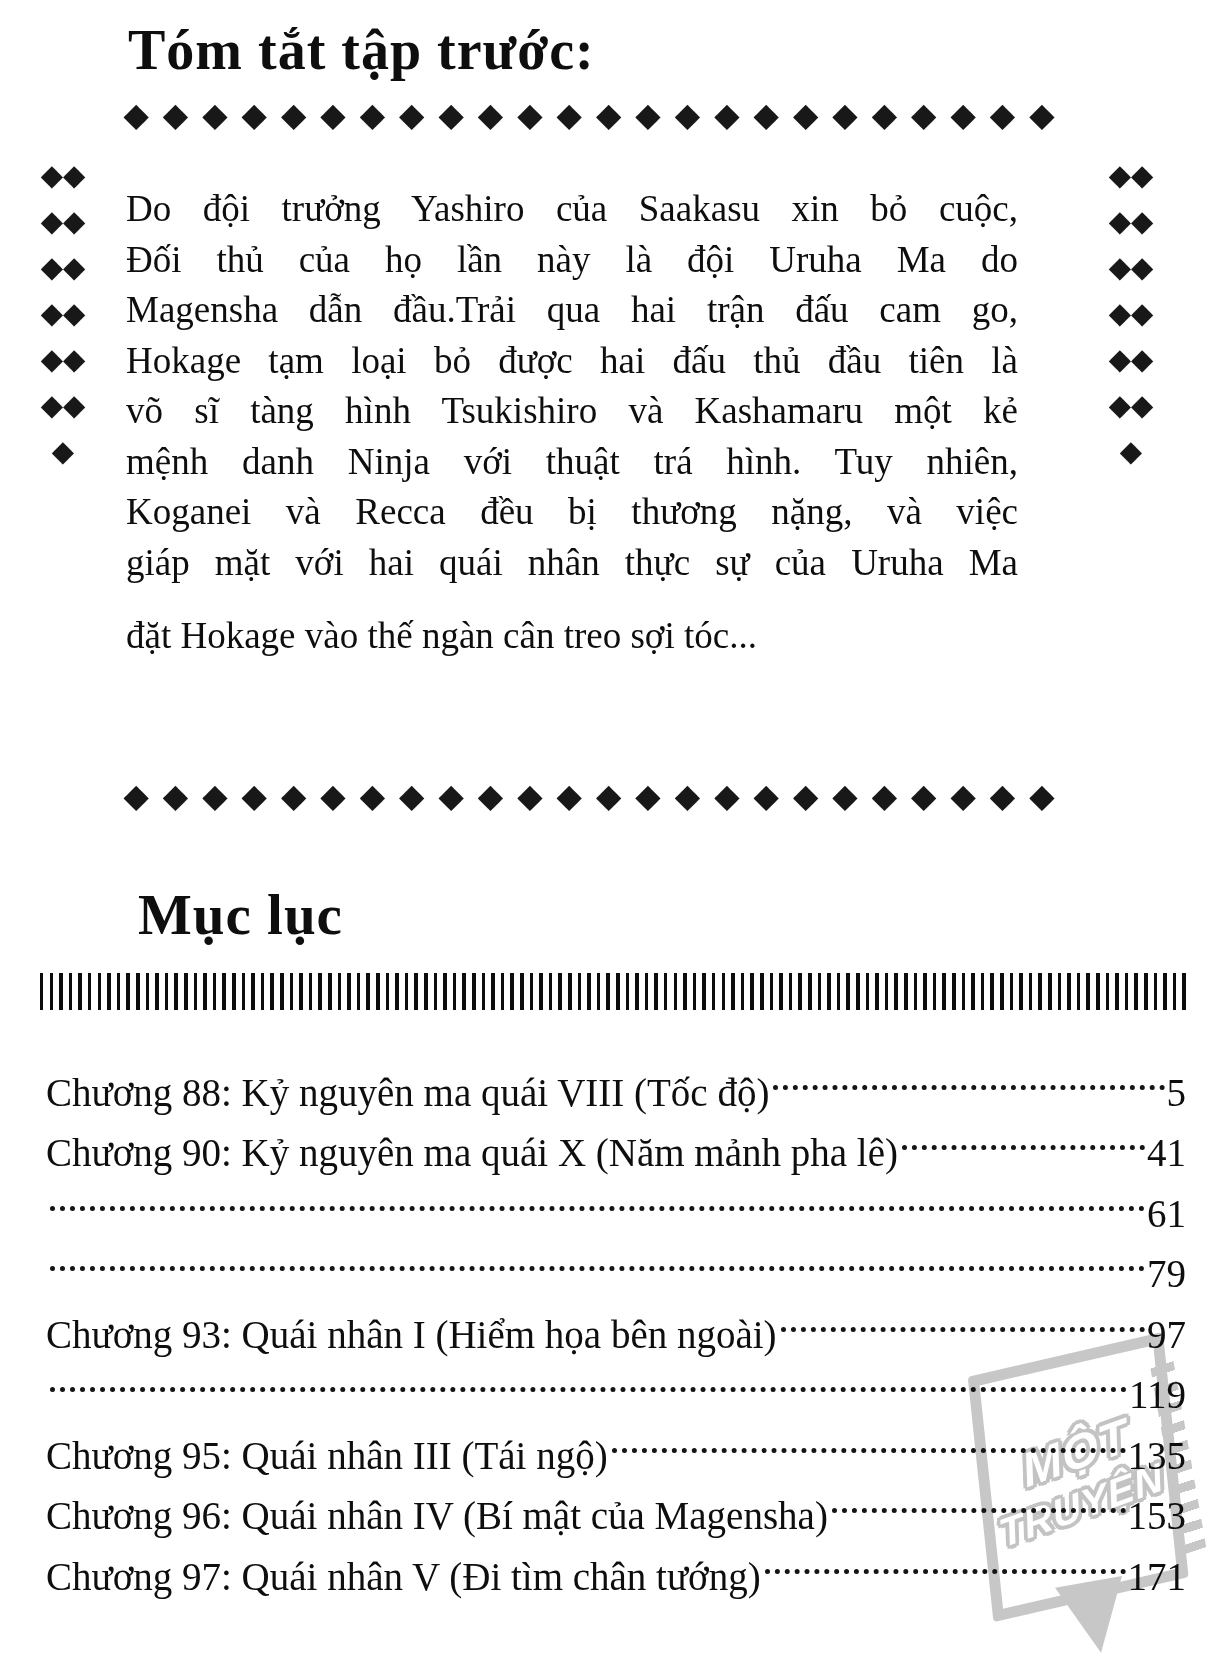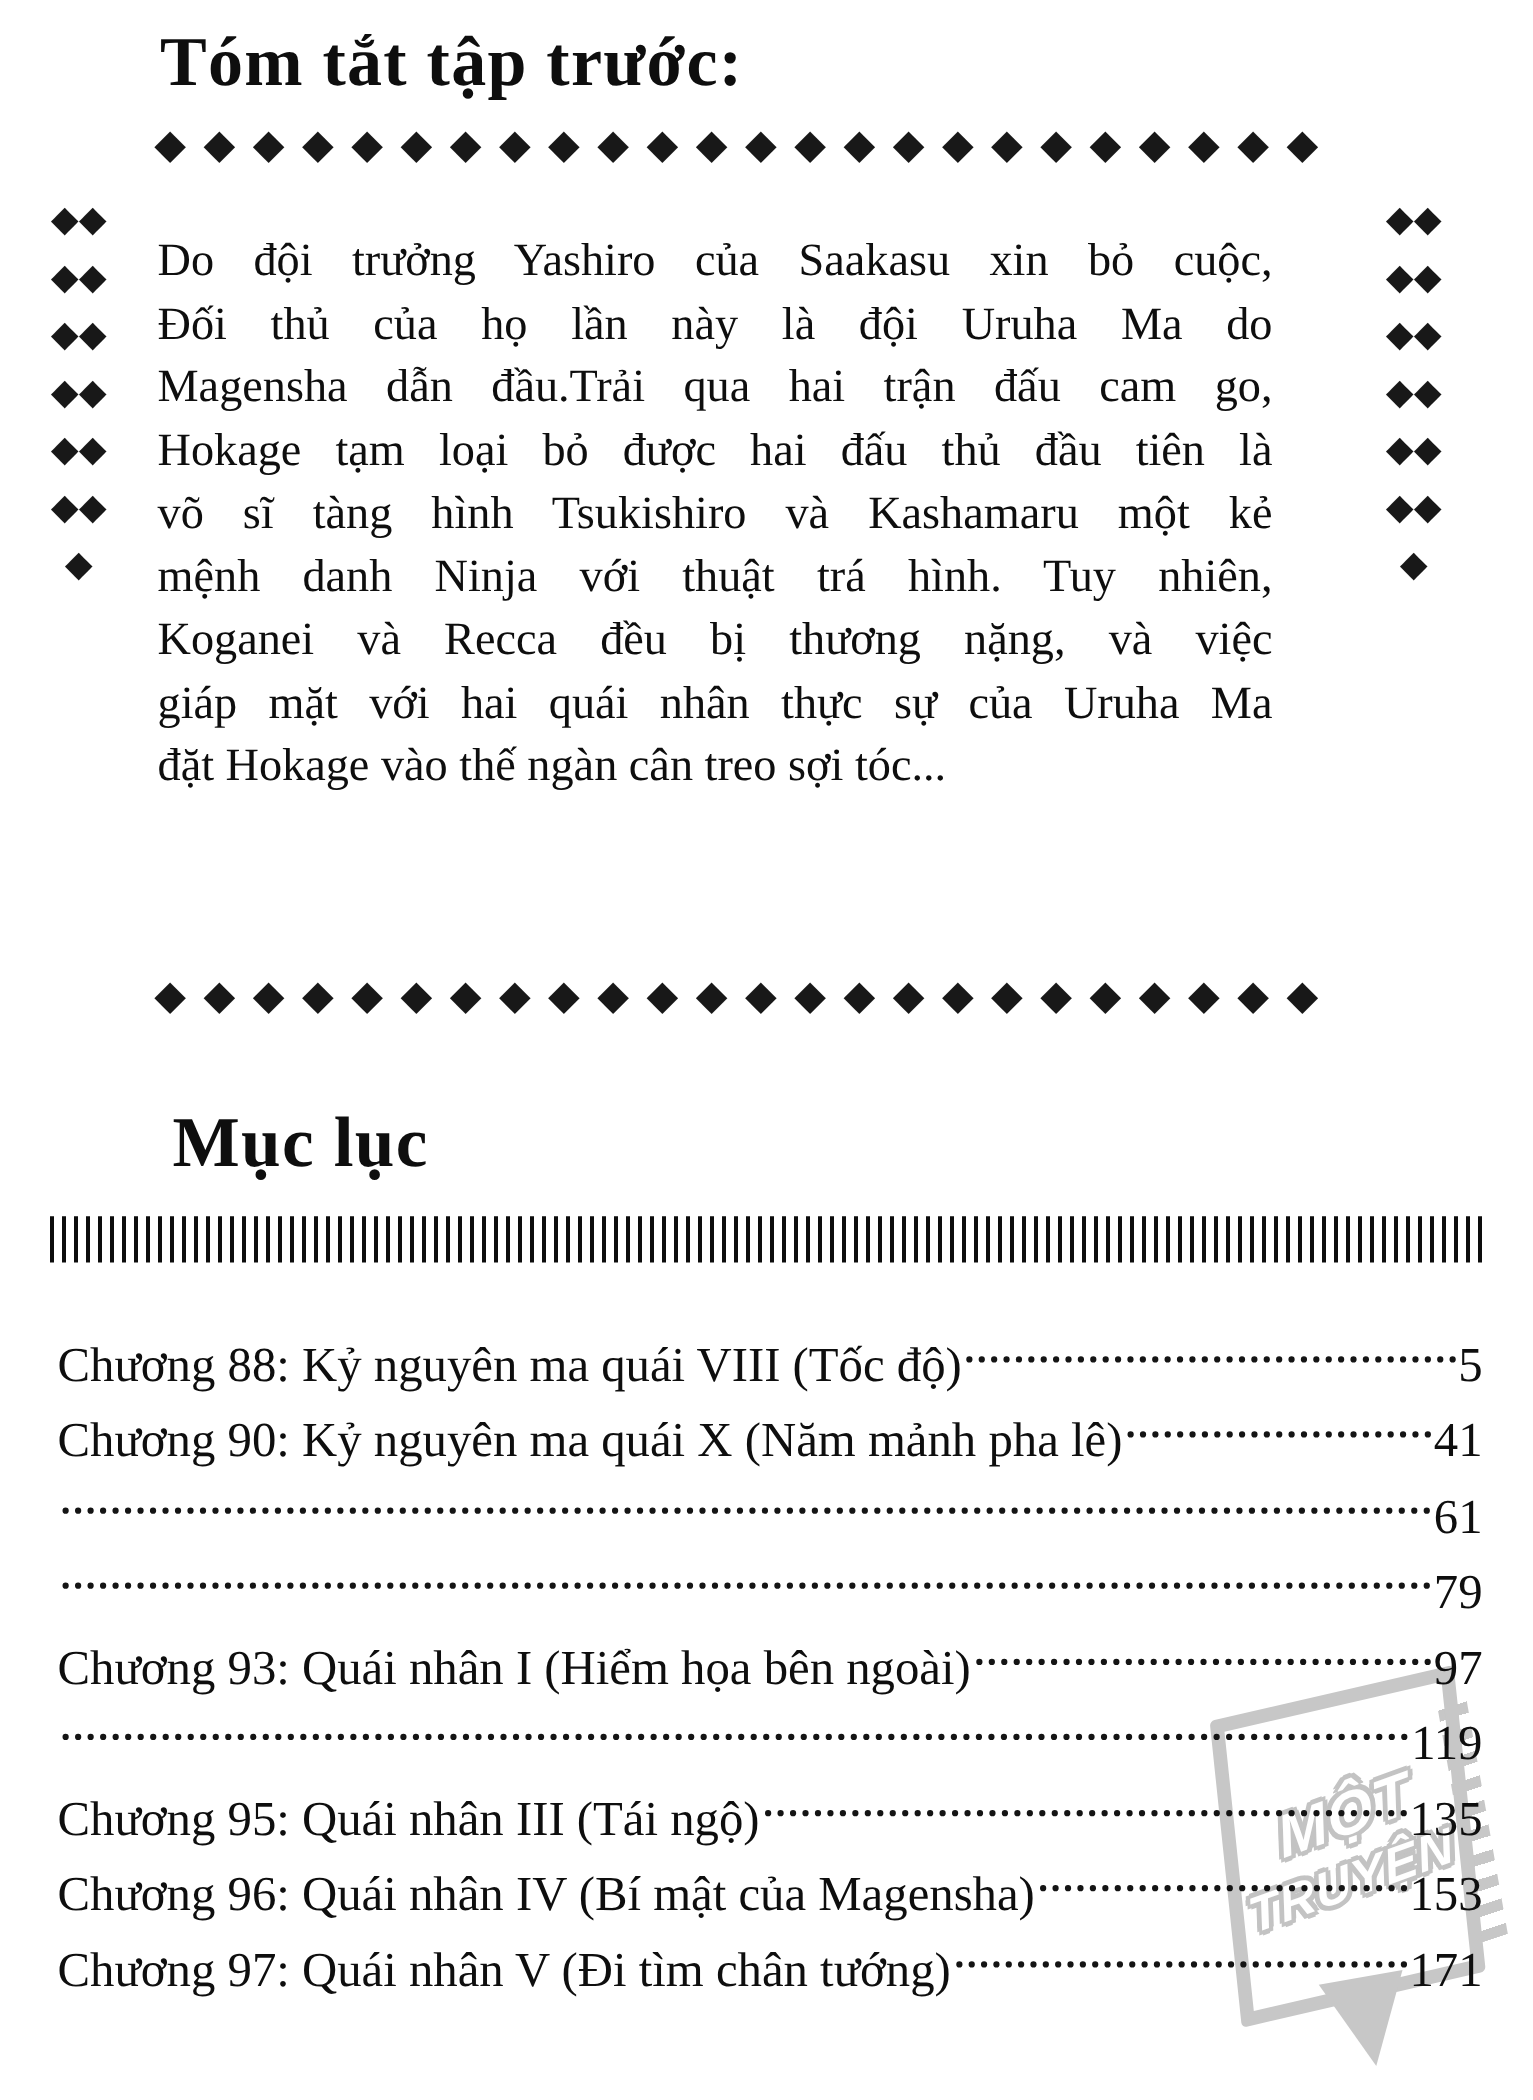--- a/index.html
+++ b/index.html
@@ -36,21 +36,21 @@
     word-break:break-all;overflow:hidden;height:600px;
   }
   .orn-left{left:2px;}
   .orn-right{right:0px;}
 
   .summary-text{
     position:absolute;left:88px;top:92px;width:892px;
     font-size:37px;line-height:50.5px;
   }
   .sum-line{text-align:justify;text-align-last:justify;white-space:normal;}
-  .sum-line:last-child{text-align:left;text-align-last:left;}
+  .sum-line:last-child{text-align:left;text-align-last:left;margin-top:23px;}
 
   
   .barcode{
     position:absolute;left:40px;top:973px;width:1146px;height:37px;
     background:repeating-linear-gradient(90deg,#0c0c0c 0 3.5px,transparent 3.5px 9.6px);
   }
 
   
   .toc{position:absolute;left:46px;top:1062px;width:1140px;z-index:2;}
   .toc-row{

